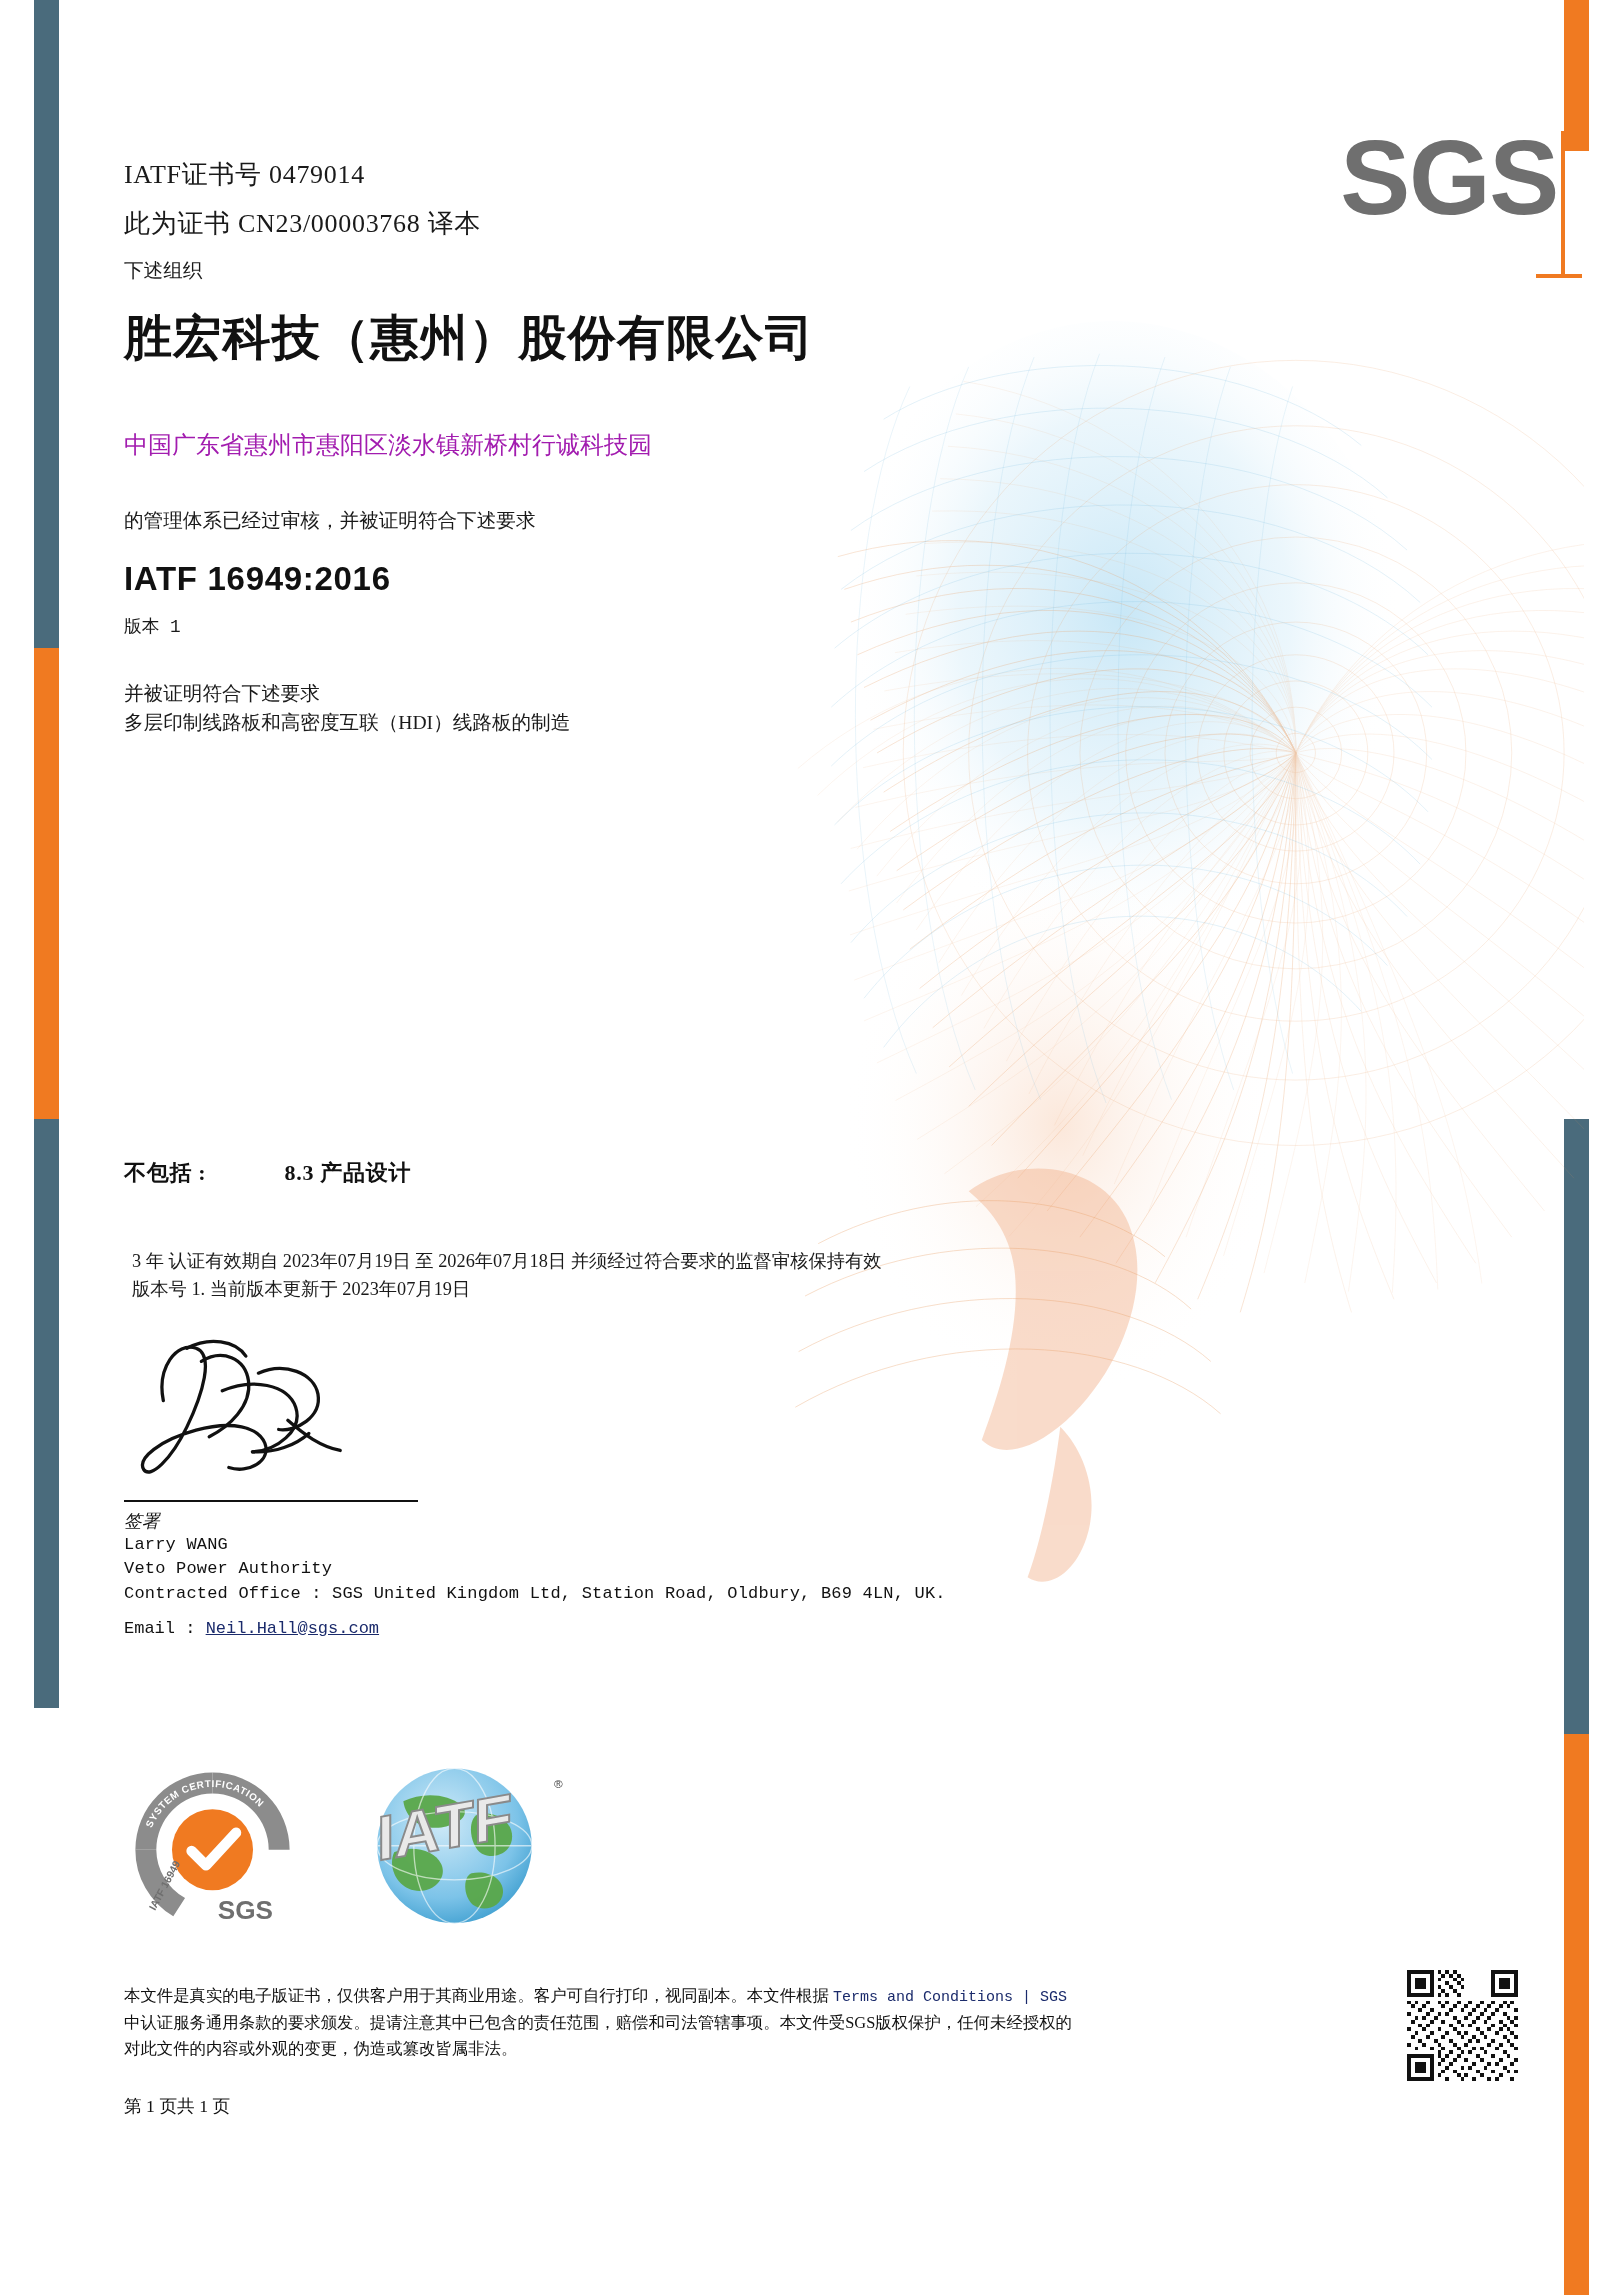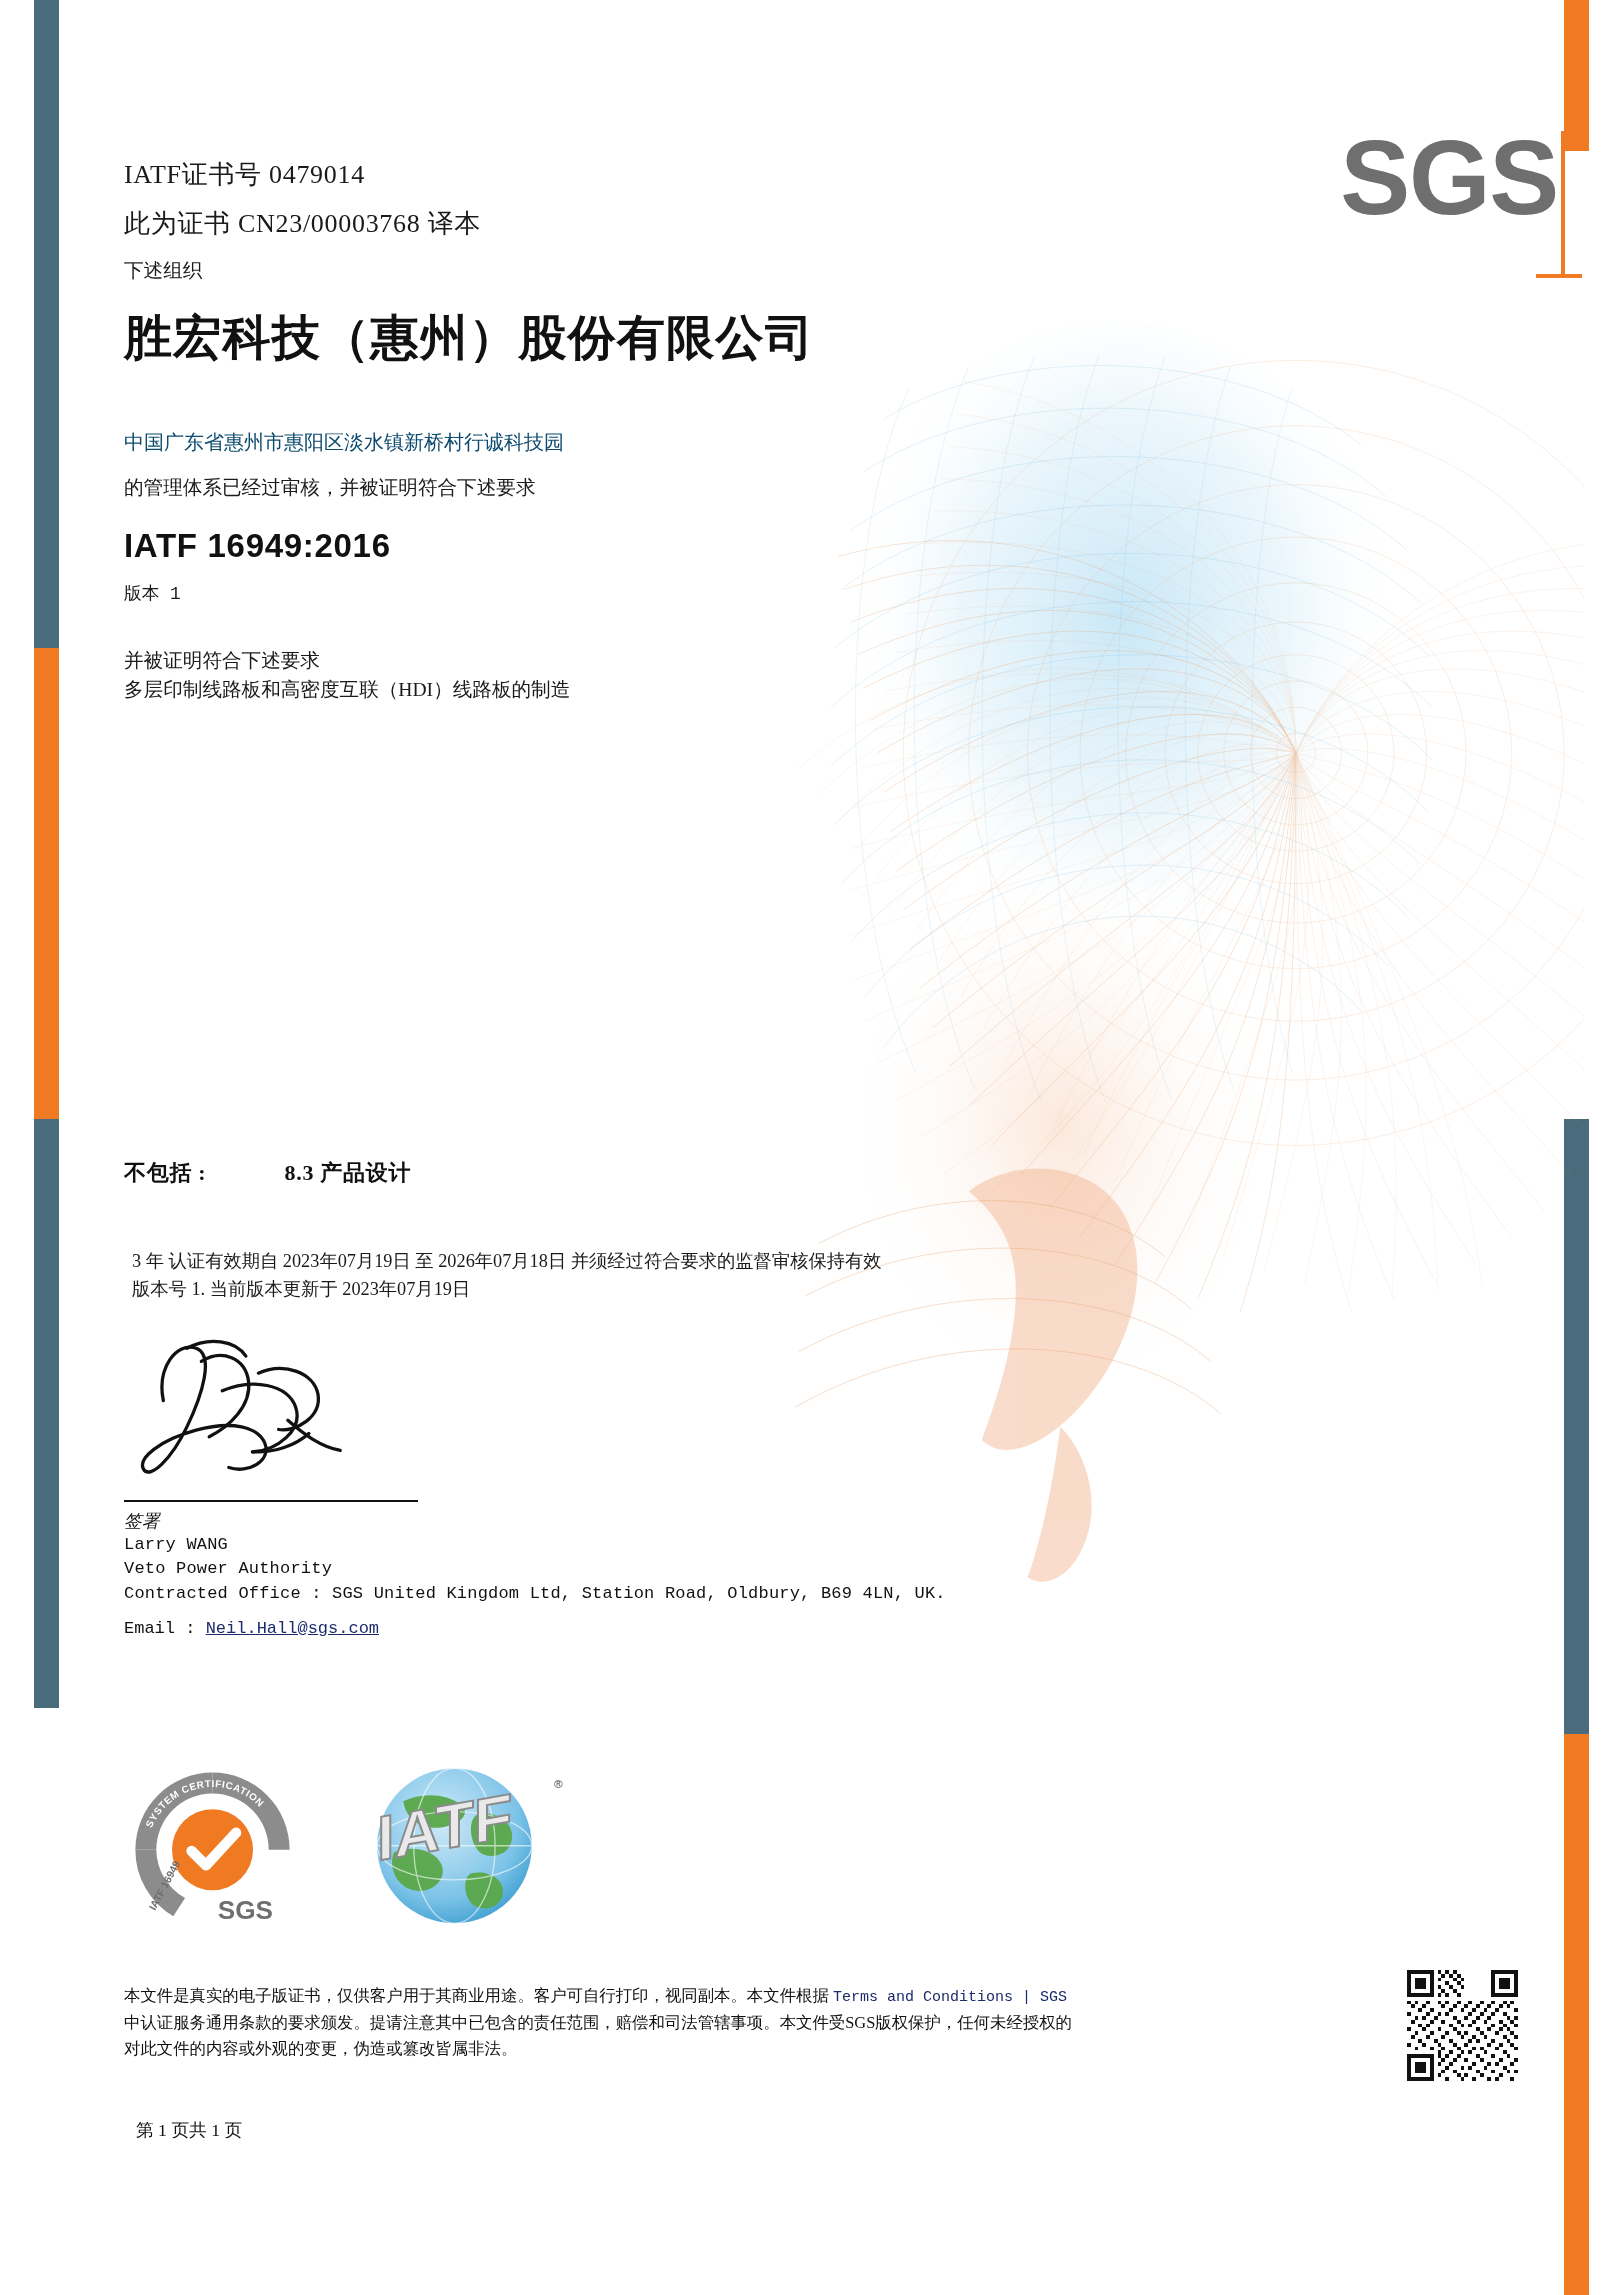--- a/index.html
+++ b/index.html
@@ -116,23 +116,23 @@
   }
   .org-name {
     font-size: 48px;
     font-weight: bold;
     color: #111111;
     letter-spacing: 1.3px;
     margin-bottom: 59px;
     font-family: "Liberation Sans", sans-serif;
   }
   .address {
-    font-size: 20px;
-    color: #0c4a6e;
-    margin-bottom: 18px;
+    font-size: 24px;
+    color: #a21caf;
+    margin-bottom: 46px;
   }
   .conform-line {
     font-size: 19.6px;
     color: #1a1a1a;
     margin-bottom: 26px;
   }
   .standard {
     font-size: 33px;
     font-weight: bold;
     color: #111111;
@@ -238,25 +238,24 @@
     line-height: 1.6;
   }
   .footer a {
     color: #1a2a6b;
     text-decoration: none;
     font-family: "Liberation Mono", monospace;
     font-size: 15px;
   }
   .page-num {
     position: absolute;
-    left: 136px;
+    left: 124px;
     top: 2094px;
     font-size: 17.7px;
     color: #111;
-    margin-top: 24px;
   }
   .qr {
     position: absolute;
     right: 105px;
     top: 1970px;
     width: 111px;
     height: 111px;
   }
 </style>
 </head>

